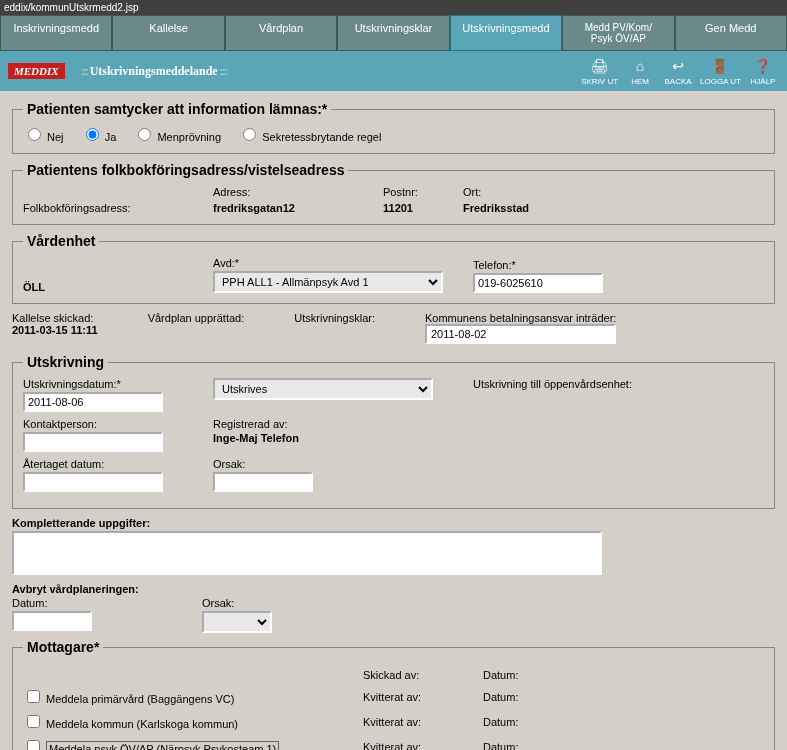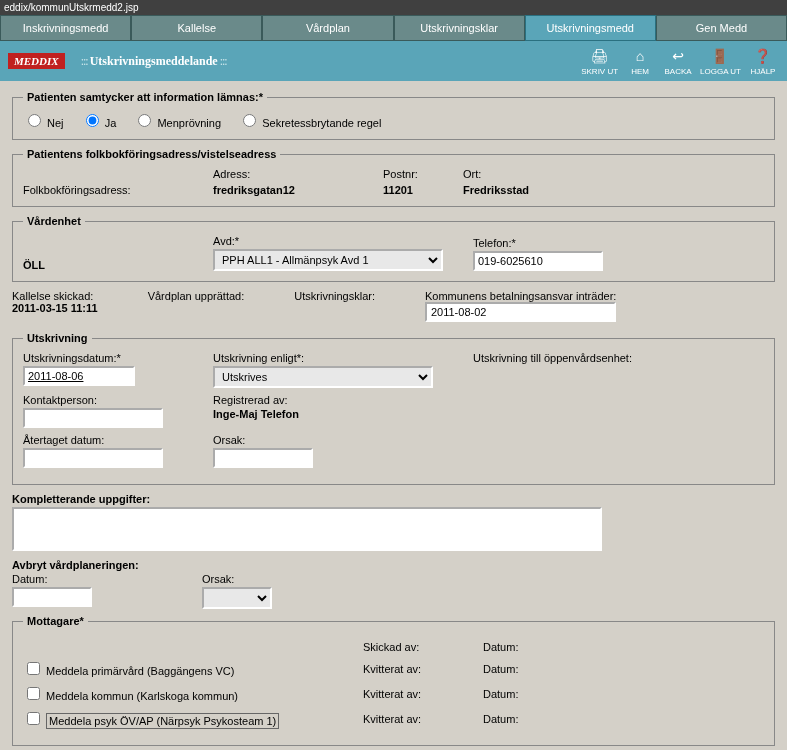--- a/index.html
+++ b/index.html
@@ -31,21 +31,21 @@
   }
   .crumb { color: #fff; font-weight: bold; font-size: 12px; margin-left: 16px; }
   .crumb::before, .crumb::after { content: "   :::   "; letter-spacing: -1px; color: #cce5ea; font-weight: normal;}
   .toolbar { display: flex; gap: 6px; align-items: flex-end; }
   .tool { text-align: center; color: #fff; font-size: 8px; cursor: pointer; min-width: 32px; }
   .tool .icn { width: 20px; height: 18px; margin: 0 auto 2px; display: flex; align-items: center; justify-content: center; font-size: 14px; filter: grayscale(0.3);}
   .body-area { background: #d4d0c8; padding: 10px 12px 6px; }
   fieldset {
     border: 1px solid #888; margin: 0 0 8px 0; padding: 8px 10px 10px;
   }
-  legend { font-weight: bold; font-size: 11px; padding: 0 4px; }
+  legend { font-weight: bold; font-size: 14px; padding: 0 4px; }
   .radio-row label { margin-right: 14px; font-size: 11px; }
   .lbl { font-size: 11px; }
   .val { font-weight: bold; font-size: 11px; }
   .col { display: flex; flex-direction: column; gap: 2px; }
   input[type="text"], select, textarea {
     font-family: Verdana, Arial, sans-serif; font-size: 11px;
     border: 2px inset #fff; background: #fff; padding: 1px 3px;
   }
   input[type="text"] { height: 20px; }
   select { height: 22px; background: #e8e8e8; }
@@ -70,20 +70,24 @@
 <div class="window">
   <div class="titlebar">eddix/kommunUtskrmedd2.jsp</div>
   <div class="content">
 
     <div class="tabs">
       <div class="tab">Inskrivningsmedd</div>
       <div class="tab">Kallelse</div>
       <div class="tab">Vårdplan</div>
       <div class="tab">Utskrivningsklar</div>
       <div class="tab active">Utskrivningsmedd</div>
+      <div class="tab two-line">
+        <span>Medd PV/Kom/</span><br>
+        <span>Psyk ÖV/AP</span>
+      </div>
       <div class="tab">Gen Medd</div>
     </div>
 
     <div class="header-bar">
       <div style="display:flex;align-items:center;font-family:Liberation Serif, serif;">
         <span class="brand">MEDDIX</span>
         <span class="crumb">Utskrivningsmeddelande</span>
       </div>
       <div class="toolbar">
         <div class="tool"><div class="icn">🖨</div><span>SKRIV UT</span></div>
@@ -154,24 +158,23 @@
           <span class="lbl">Kommunens betalningsansvar inträder:</span>
           <span class="readonly-box">2011-08-02</span>
         </div>
       </div>
 
       <fieldset>
         <legend>Utskrivning</legend>
         <div class="block-row">
           <div class="col" style="width:160px;">
             <span class="lbl">Utskrivningsdatum:*</span>
-            <input type="text" style="width: 112px; text-decoration: underline;" value="2011-08-06">
+            <input type="text" style="width: 140px;" value="2011-08-06">
           </div>
           <div class="col" style="width:230px;">
-            <span class="lbl">Utskrivning enligt*:</span>
             <select style="width:220px;">
               <option>Utskrives</option>
             </select>
           </div>
           <div class="col">
               <span class="lbl">Utskrivning till öppenvårdsenhet:</span>
             </div>
         </div>
         <div class="block-row">
           <div class="col" style="width:160px;">

